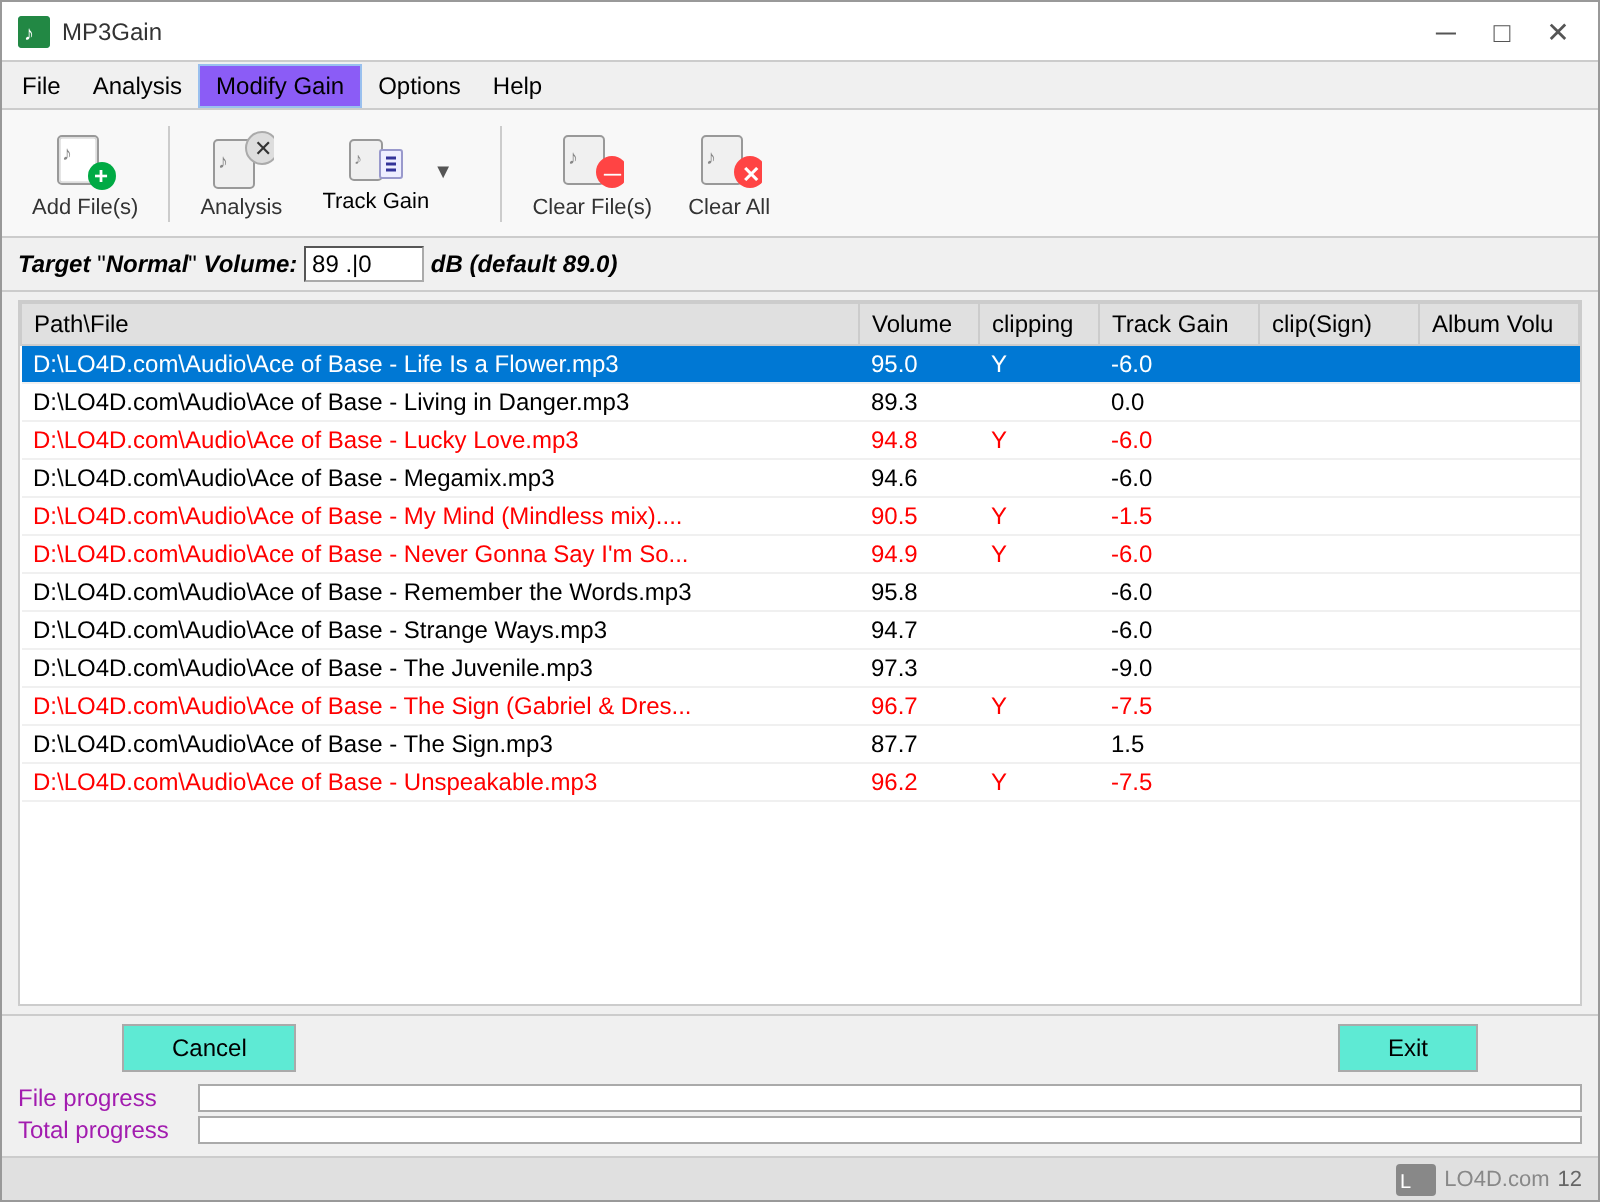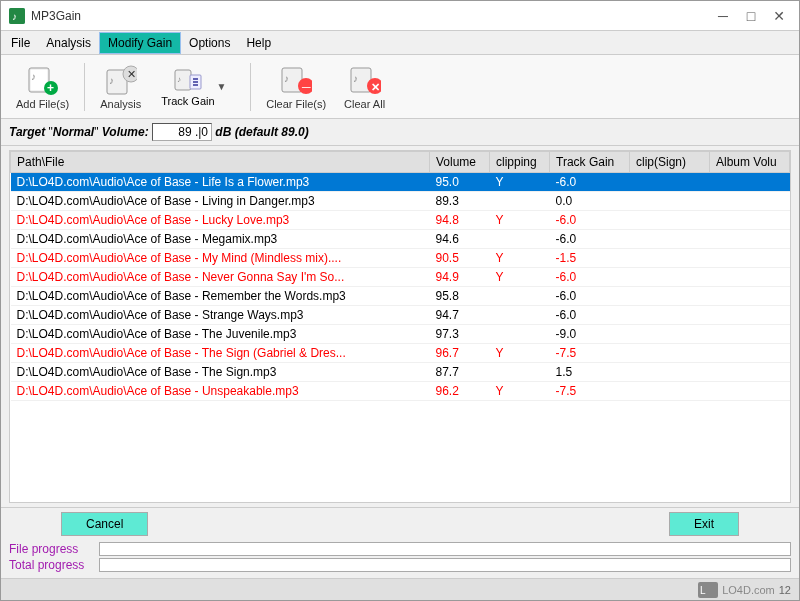--- a/index.html
+++ b/index.html
@@ -71,21 +71,21 @@
       border-bottom: 1px solid #ccc;
       padding: 0 2px;
     }
     .menu-item {
       padding: 3px 8px;
       cursor: pointer;
       font-size: 12px;
       position: relative;
     }
     .menu-item:hover, .menu-item.active { background: #cce0ff; }
-    .menu-item.active { background: #14b8a6; border: 1px solid #99c0ee; }
+    .menu-item.active { background: #8b5cf6; border: 1px solid #99c0ee; }
 
     .toolbar {
       background: #f8f8f8;
       height: 64px;
       display: flex;
       align-items: center;
       padding: 4px 8px;
       border-bottom: 1px solid #ccc;
       gap: 4px;
     }
@@ -312,21 +312,21 @@
         </svg>
       </div>
       <span class="toolbar-label">Clear All</span>
     </button>
   </div>
 
   <div class="target-bar">
     <span>Target</span>
     "<span>Normal</span>"
     <span>Volume:</span>
-    <input type="text" value="89 .|0" style="width: 60px; font-size: 12px; padding: 1px 3px; border: 1px inset rgb(170, 170, 170); text-align: right;">
+    <input type="text" value="89 .|0" style="width: 60px; font-size: 12px; padding: 1px 3px; border: 1px inset rgb(170, 170, 170);">
     <span>dB</span>
     <span>(default 89.0)</span>
   </div>
 
   <div class="file-table-container">
     <table class="file-table">
       <thead>
         <tr>
           <th style="min-width:320px;">Path\File</th>
           <th style="width:60px;">Volume</th>

